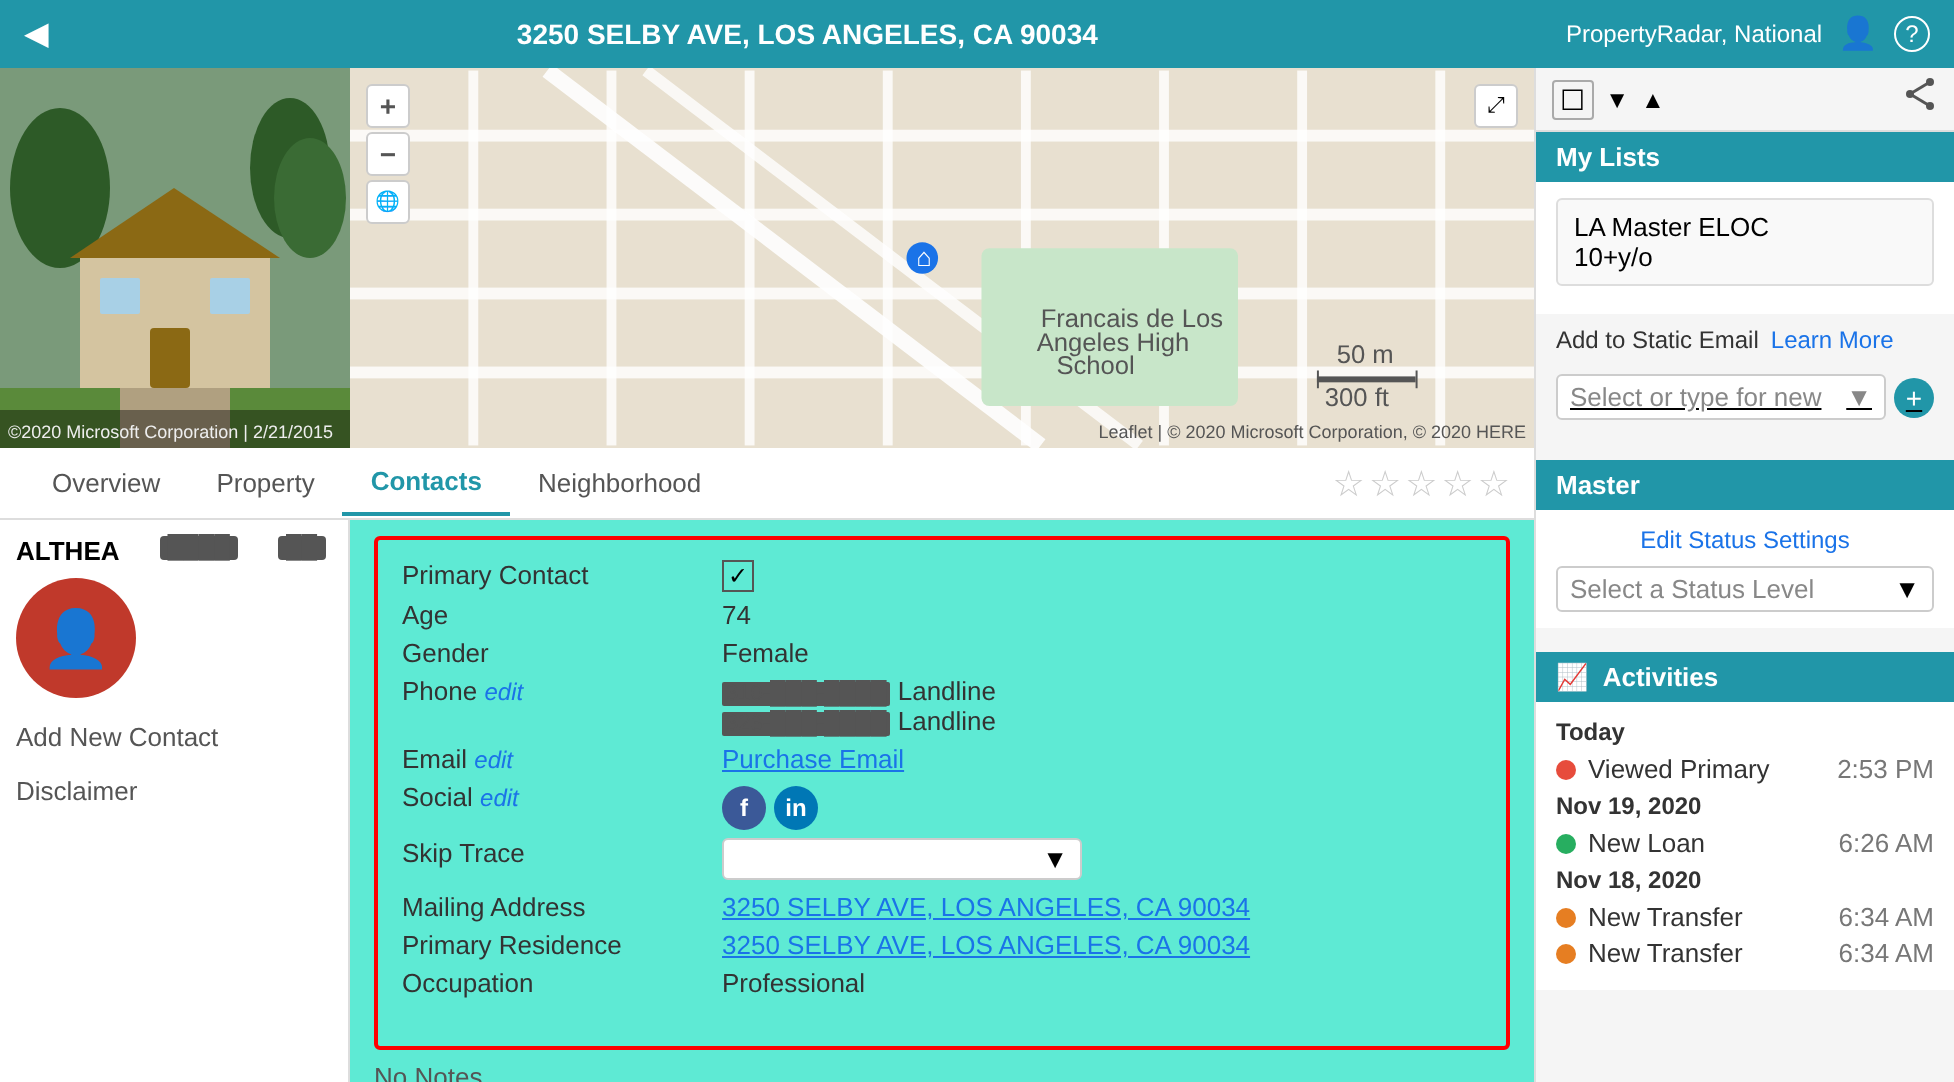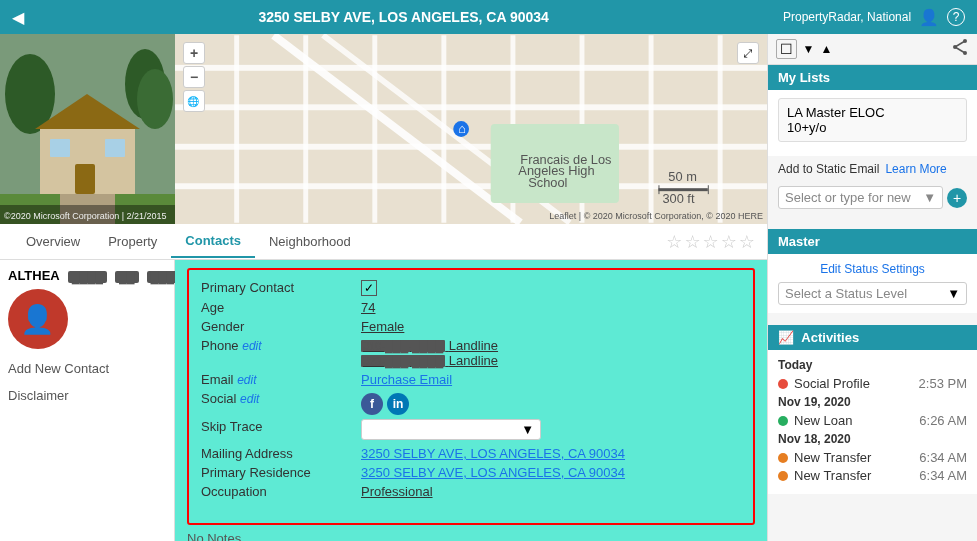--- a/index.html
+++ b/index.html
@@ -36,34 +36,34 @@
     
     .tabs { display: flex; align-items: center; border-bottom: 1px solid #ddd; background: white; padding: 0 12px; height: 36px; }
     .tab { padding: 8px 14px; cursor: pointer; color: #555; font-size: 13px; }
     .tab.active { border-bottom: 2px solid #2196a8; color: #2196a8; font-weight: bold; }
     .tab-stars { margin-left: auto; display: flex; gap: 2px; }
     .star { font-size: 18px; color: #ccc; cursor: pointer; }
 
     
     .contact-area { display: flex; flex: 1; overflow: hidden; }
     .contact-sidebar { width: 175px; border-right: 1px solid #ddd; background: white; padding: 8px; }
-    .contact-name-row { display: flex; align-items: flex-end; gap: 8px; margin-bottom: 6px; }
+    .contact-name-row { display: flex; align-items: flex-start; gap: 20px; margin-bottom: 6px; }
     .contact-name { font-weight: bold; font-size: 13px; }
     .redacted { background: #555; color: #555; font-size: 11px; border-radius: 2px; padding: 0 4px; display: inline-block; }
     .contact-edit-link { color: #1a73e8; text-decoration: none; font-size: 12px; font-style: italic; }
     .avatar-circle { width: 60px; height: 60px; border-radius: 50%; background: #c0392b; display: flex; align-items: center; justify-content: center; margin: 6px 0; }
     .avatar-icon { color: white; font-size: 28px; }
     .sidebar-menu-item { padding: 6px 0; color: #555; cursor: pointer; font-size: 13px; }
 
     
     .contact-detail { flex: 1; padding: 8px 12px; overflow-y: auto; background: #5eead4; }
     .contact-info-box { border: 2px solid red; border-radius: 3px; padding: 10px 12px; position: relative; }
     .info-row { display: flex; align-items: flex-start; margin-bottom: 4px; }
     .info-label { width: 160px; color: #333; flex-shrink: 0; }
-    .info-value { flex: 1; color: #333; text-decoration: underline; }
+    .info-value { flex: 1; color: #333; }
     .info-link { color: #1a73e8; text-decoration: underline; }
     .checkbox-checked { width: 16px; height: 16px; border: 1px solid #555; display: flex; align-items: center; justify-content: center; font-size: 12px; }
     .social-icons { display: flex; gap: 4px; margin-top: 2px; }
     .social-icon-fb { width: 22px; height: 22px; border-radius: 50%; background: #3b5998; color: white; display: flex; align-items: center; justify-content: center; font-size: 12px; font-weight: bold; }
     .social-icon-li { width: 22px; height: 22px; border-radius: 50%; background: #0077b5; color: white; display: flex; align-items: center; justify-content: center; font-size: 12px; font-weight: bold; }
     .no-notes { color: #555; font-size: 13px; margin-top: 4px; }
     .occupation-row { margin-bottom: 14px; }
 
     
     .right-sidebar { width: 210px; background: #f5f5f5; border-left: 1px solid #ddd; display: flex; flex-direction: column; overflow-y: auto; }
@@ -339,21 +339,21 @@
       <div class="rs-section-body">
         <div class="list-card">
           <div>LA Master ELOC</div>
           <div>10+y/o</div>
         </div>
       </div>
       <div class="add-static-row">
         <span class="add-static-label">Add to Static Email</span>
         <a class="add-static-link" href="#">Learn More</a>
       </div>
-      <div style="display:flex;align-items:center;gap:4px;padding:4px 10px 8px;background:#f5f5f5;">
+      <div style="display:flex;align-items:center;gap:4px;padding:4px 10px 8px;background:#f5f5f5;text-decoration:underline;">
         <div style="flex:1;border:1px solid #ccc;border-radius:3px;padding:3px 6px;font-size:12px;background:white;color:#888;cursor:pointer;display:flex;align-items:center;justify-content:space-between;">
           <span>Select or type for new</span>
           <span>▼</span>
         </div>
         <button class="add-btn-circle">+</button>
       </div>
     </div>
 
     <div class="rs-section status-section">
       <div class="rs-section-header">
@@ -371,21 +371,21 @@
     <div class="rs-section activities-section">
       <div class="rs-section-header">
         <span style="margin-right:4px;">📈</span>
         <span>Activities</span>
       </div>
       <div class="rs-activities-body">
 
         <div class="activity-day">Today</div>
         <div class="activity-item">
           <div class="activity-dot-red"></div>
-          <span class="activity-label">Social Profile</span>
+          <span class="activity-label">Viewed Primary</span>
           <span class="activity-time">2:53 PM</span>
         </div>
 
         <div class="activity-day" style="margin-top:4px;">Nov 19, 2020</div>
         <div class="activity-item">
           <div class="activity-dot-green"></div>
           <span class="activity-label">New Loan</span>
           <span class="activity-time">6:26 AM</span>
         </div>
 

